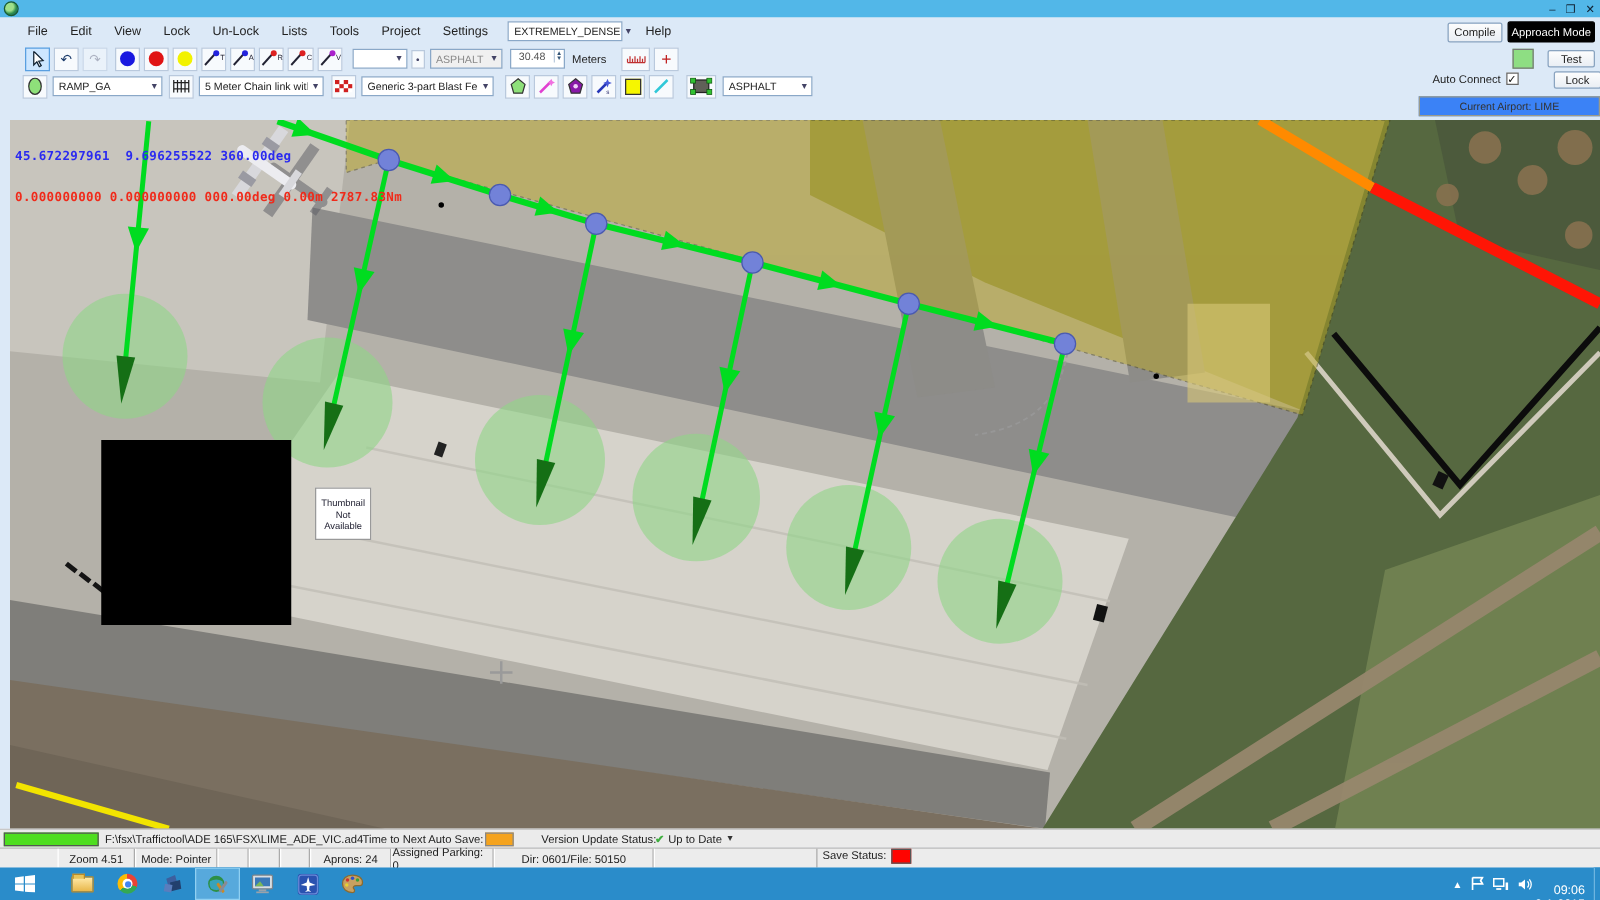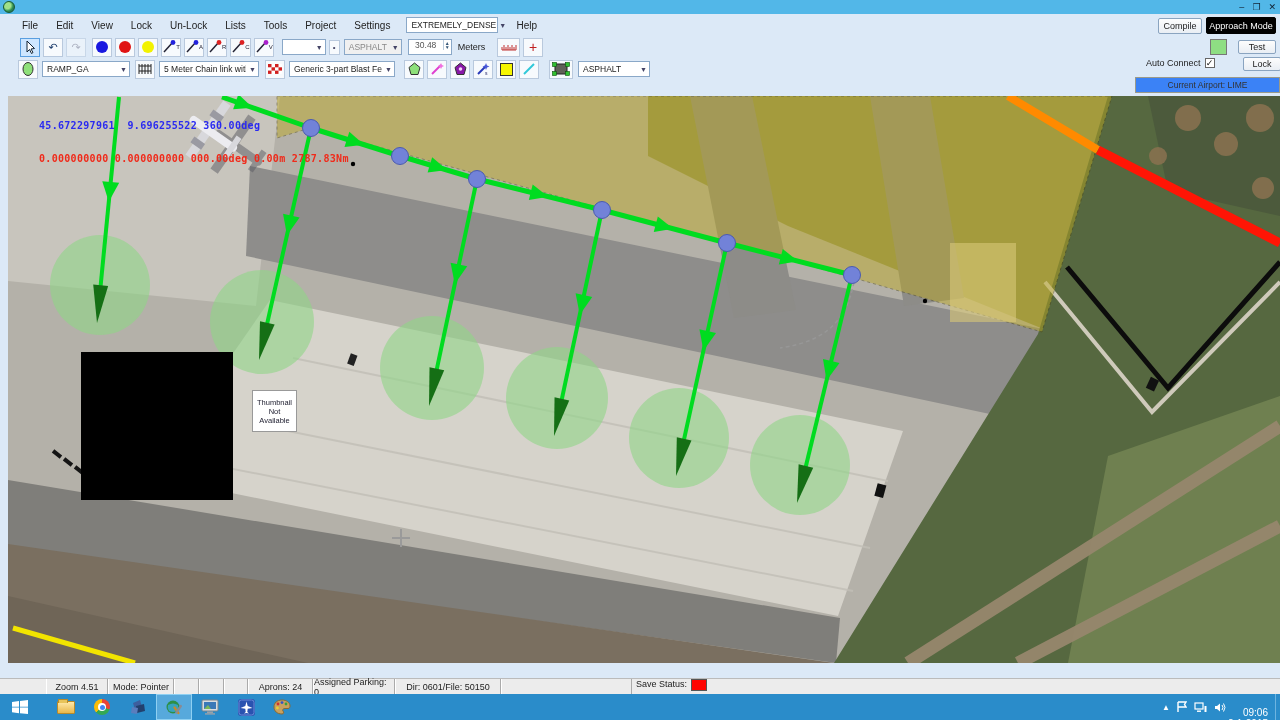--- a/index.html
+++ b/index.html
@@ -40,21 +40,21 @@
   .rbtn { position:absolute; background:linear-gradient(#fdfdfd,#e9eef4); border:1px solid #8aa4c0; border-radius:2px; font-size:9px; color:#222; display:flex; align-items:center; justify-content:center; }
   #approach-btn { background:#000; color:#fff; border-color:#000; }
   #cur-airport { position:absolute; left:1135px; top:77px; width:145px; height:16px; background:#3b82f6; border:1px solid #9a9a8a; font-size:8.5px; color:#333; display:flex; align-items:center; justify-content:center; }
   #auto-connect { position:absolute; left:1146px; top:58px; font-size:9px; color:#222; display:flex; align-items:center; gap:4px; }
   .cbx { width:10px; height:10px; background:#fff; border:1px solid #666; font-size:9px; line-height:9px; text-align:center; color:#111; }
   #test-swatch { position:absolute; left:1210px; top:39px; width:17px; height:16px; background:#8ede83; border:1px solid #777; }
 
   
   #map { position:absolute; left:8px; top:96px; width:1272px; height:567px; background:#b4b1a9; overflow:hidden; cursor:crosshair; }
   #map svg { position:absolute; left:0; top:0; }
-  #coords { position:absolute; left:4px; top:2px; font-family:"DejaVu Sans Mono", monospace; font-size:10px; font-weight:bold; line-height:11px; letter-spacing:.3px; white-space:pre;margin-left:27px; }
+  #coords { position:absolute; left:4px; top:2px; font-family:"DejaVu Sans Mono", monospace; font-size:10px; font-weight:bold; line-height:11px; letter-spacing:.3px; white-space:pre; }
   #coords .c1 { color:#2a2af0; } #coords .c2 { color:#f02a1a; }
   #black-rect { position:absolute; left:73px; top:256px; width:152px; height:148px; background:#000; }
   #thumb-tip { position:absolute; left:244px; top:294px; width:45px; height:42px; background:#fff; border:1px solid #999;
                font-size:7.5px; color:#223; text-align:center; display:flex; flex-direction:column; justify-content:center; line-height:9px; }
   #model-tip { position:absolute; left:245px; top:341px; width:172px; height:52px; background:#eeeb9e; border:1px solid #222;
                font-family:"DejaVu Sans Mono", monospace; font-size:8px; font-weight:bold; color:#111; line-height:8.4px; padding:1px 2px; white-space:pre; }
 
   
   #status1 { position:absolute; left:0; top:663px; width:1280px; height:15px; background:#ebebeb; border-top:1px solid #c8c8c8; font-size:9px; color:#222; }
   #progress { position:absolute; left:3px; top:2px; width:76px; height:11px; background:#4ede1f; border:1px solid #555; }
@@ -423,30 +423,42 @@
       <span>Not</span>
       <span>Available</span>
     </div>
 
     <div id="coords">
       <div class="c1">45.672297961  9.696255522 360.00deg</div>
       <div class="c2">0.000000000 0.000000000 000.00deg 0.00m 2787.83Nm</div>
     </div>
   </div>
 
+  <div id="status1">
+    <div id="progress"></div>
+    <span id="s1-path">F:\fsx\Traffictool\ADE 165\FSX\LIME_ADE_VIC.ad4</span>
+    <span id="s1-autosave">Time to Next Auto Save:</span>
+    <div id="autosave-box"></div>
+    <span id="s1-version">Version Update Status:</span>
+    <span id="s1-uptodate">
+      <span class="chk">✔</span>
+      <span>Up to Date</span>
+      <span class="car">▼</span>
+    </span>
+  </div>
 
   <div id="status2">
     <div class="cell" style="width:62px">Zoom 4.51</div>
     <div class="cell" style="width:66px">Mode: Pointer</div>
     <div class="cell" style="width:25px"></div>
     <div class="cell" style="width:25px"></div>
     <div class="cell" style="width:24px"></div>
     <div class="cell" style="width:65px">Aprons: 24</div>
     <div class="cell" style="width:82px">Assigned Parking: 0</div>
-    <div class="cell" style="width:106px">Dir: 0601/File: 50150</div>
+    <div class="cell" style="width:128px">Dir: 0601/File: 50150</div>
     <div class="cell" style="width:131px"></div>
     <div style="display:flex;align-items:flex-start;margin-left:4px">
       <span>Save Status:</span>
       <span id="savebox"></span>
     </div>
   </div>
 
   <div id="taskbar">
     <div class="tb-slot" style="width:40px">
       <svg width="16" height="14" viewBox="0 0 16 14">

